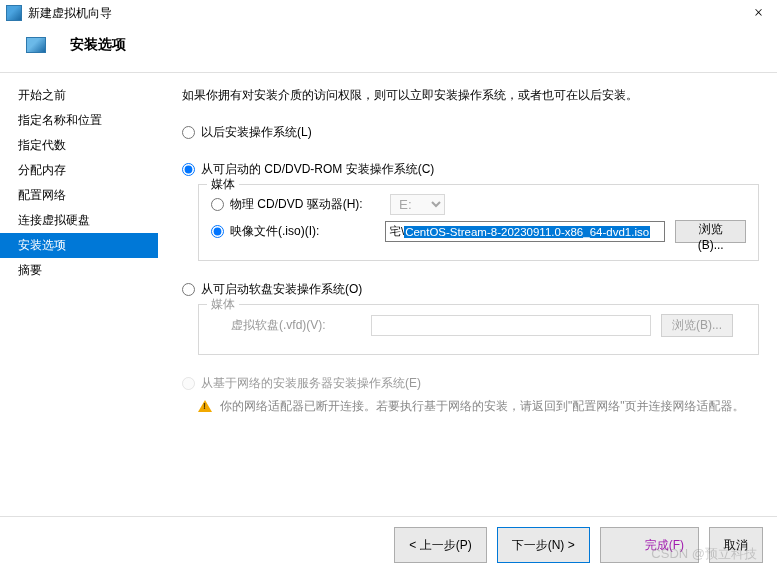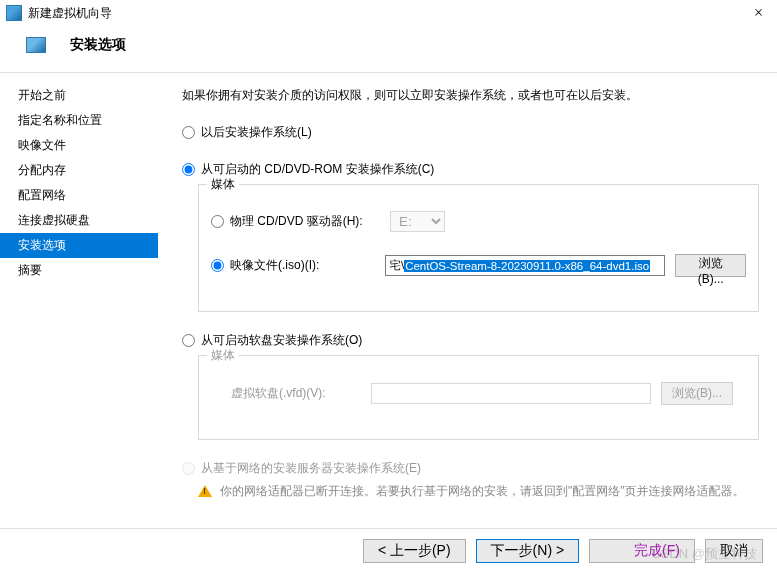--- a/index.html
+++ b/index.html
@@ -91,21 +91,21 @@
     .fs.disabled { color: #999; }
     .fs .legend {
       position: absolute;
       top: -9px; left: 8px;
       background: #fff;
       padding: 0 4px;
     }
     .row {
       display: flex;
       align-items: center;
-      margin: 22px 0;
+      margin: 5px 0;
     }
     .row input[type=radio] { margin-right: 6px; width:13px; height:13px; }
     .row-label { width: 160px; }
     .row-label.padded { padding-left: 20px; }
     select.drive {
       width: 55px; height: 21px;
       border: 1px solid #c8c8c8;
       background: #f7f7f7;
       padding-left: 4px;
     }
@@ -172,25 +172,25 @@
       position: absolute;
       bottom: 0; left: 0; right: 0;
       border-top: 1px solid #e0e0e0;
       padding: 10px 14px;
       display: flex;
       justify-content: flex-end;
       gap: 10px;
       background: #fff;
     }
     .footer button {
-      height: 24px;
+      height: 36px;
       padding: 0 14px;
       border: 1px solid #adadad;
       background: #e9e9e9;
-      font-size: 14px;
+      font-size: 12px;
       cursor: pointer;
     }
     .footer button.primary {
       border: 1.5px solid #0078d7;
     }
     .footer button.disabled {
       color: #a21caf;
       cursor: default;
       padding-left: 44px;
     }
@@ -215,21 +215,21 @@
 
 <div class="header">
   <div class="icon-box"></div>
   <div class="heading">安装选项</div>
 </div>
 
 <div class="body">
   <div class="sidebar">
     <div class="nav-item">开始之前</div>
     <div class="nav-item">指定名称和位置</div>
-    <div class="nav-item">映像文件</div>
+    <div class="nav-item">指定代数</div>
     <div class="nav-item">分配内存</div>
     <div class="nav-item">配置网络</div>
     <div class="nav-item">连接虚拟硬盘</div>
     <div class="nav-item selected">安装选项</div>
     <div class="nav-item">摘要</div>
   </div>
 
   <div class="content">
     <div class="intro">如果你拥有对安装介质的访问权限，则可以立即安装操作系统，或者也可在以后安装。</div>
 

